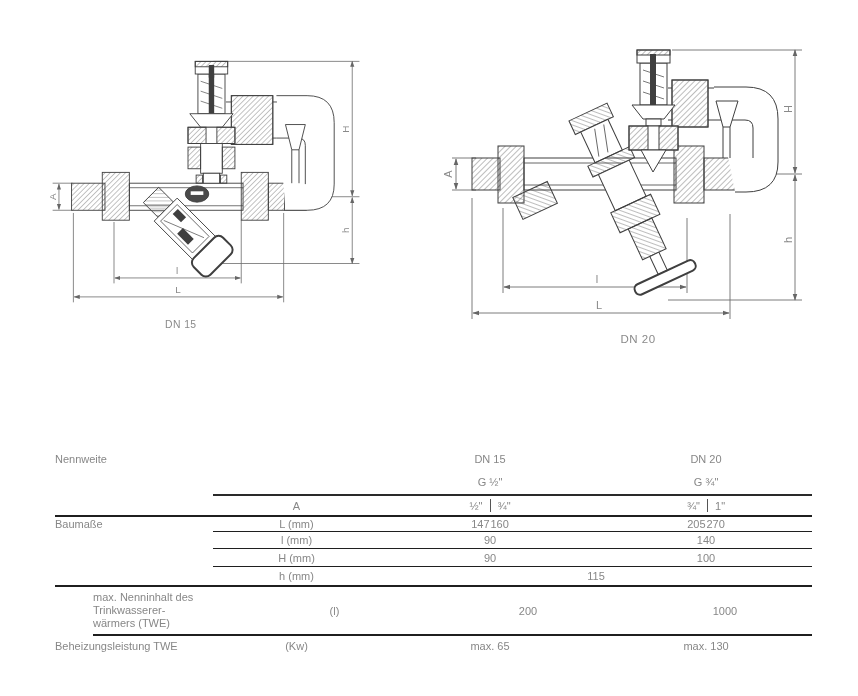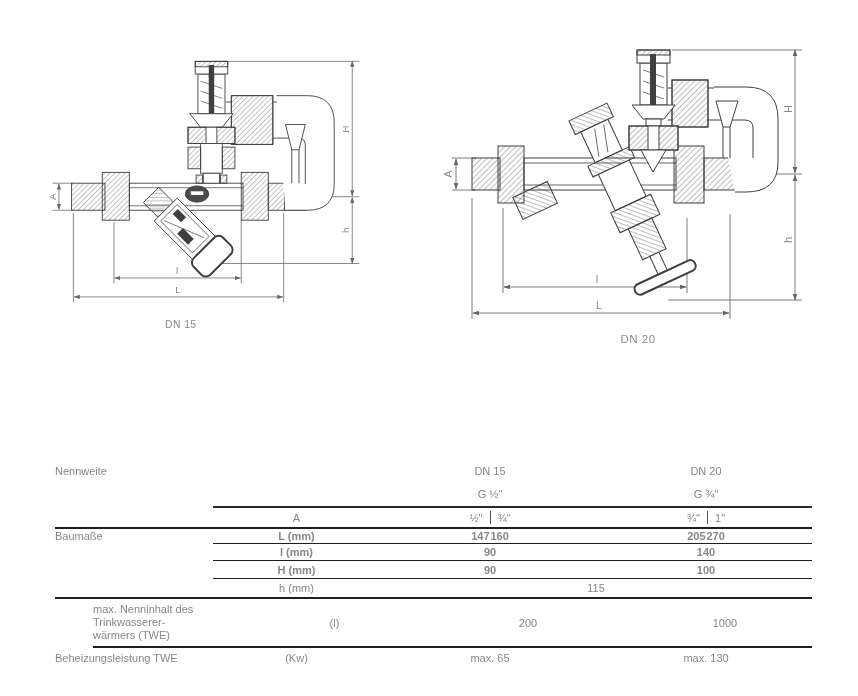--- a/index.html
+++ b/index.html
@@ -1,30 +1,30 @@
 <!DOCTYPE html>
 <html><head>
 <meta charset="utf-8">
 <style>
   html,body{margin:0;padding:0;background:#f6f6f6;}
   #page{position:relative;width:858px;height:696px;background:#ffffff;overflow:hidden;
         font-family:"Liberation Sans", sans-serif;}
   svg text{font-family:"Liberation Sans", sans-serif;}
   .drawing{position:absolute;}
   
-  #spec{position:absolute;left:55px;top:460px;width:757px;color:#878787;font-size:11px;}
+  #spec{position:absolute;left:55px;top:448px;width:757px;color:#878787;font-size:11px;}
   .trow{display:flex;align-items:center;}
   .c1{width:158px;flex:0 0 158px;text-align:left;line-height:13px;}
   .rest{flex:1;display:flex;align-items:center;align-self:stretch;}
   .c2{flex:0 0 167px;text-align:center;}
   .c3{flex:0 0 220px;text-align:center;display:flex;justify-content:center;align-items:center;}
   .c4{flex:1;text-align:center;display:flex;justify-content:center;align-items:center;}
   .b-g .rest{border-bottom:2.5px solid #2a2a2a;}
   .b-full{border-bottom:2px solid #1f1f1f;}
-  .b-part .rest{border-bottom:1.6px solid #1f1f1f;font-weight:bold;}
+  .b-part .rest{border-bottom:1.6px solid #1f1f1f;}
   .pair{display:inline-flex;align-items:center;gap:7px;}
   .pairwide{display:inline-flex;align-items:center;gap:1px;}
   .pdiv{width:1px;height:13px;background:#555;}
   .h22{height:22px;} .h26{height:26px;} .h19{height:19px;}
   .h15{height:15px;justify-content:space-between;} .h17{height:17px;} .h18{height:18px;}
   .h47{height:47px;margin-left:38px;} .h20{height:20px;}
 </style>
 </head>
 <body>
 

